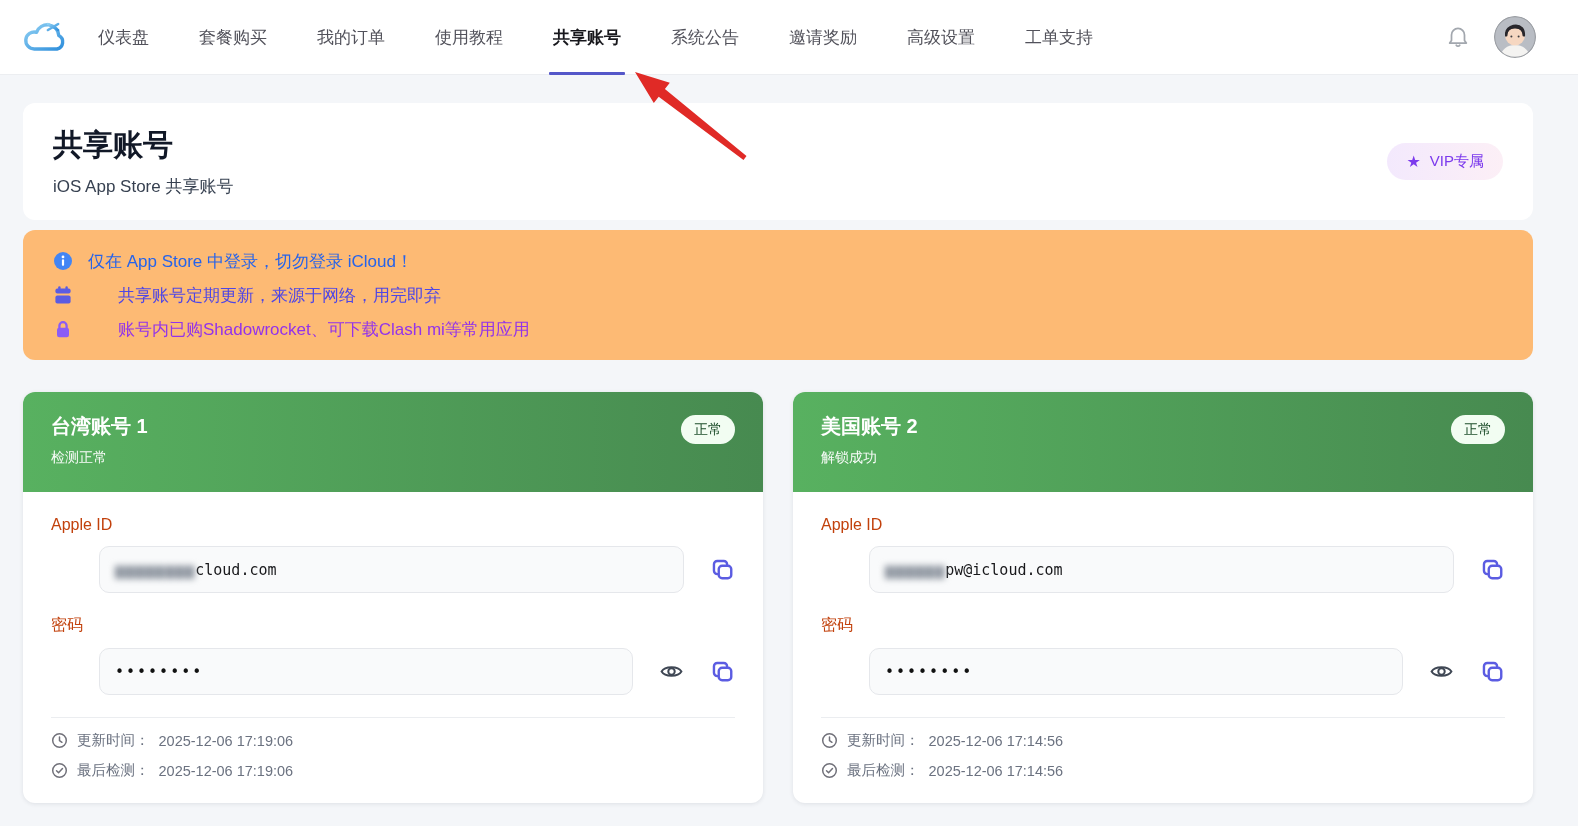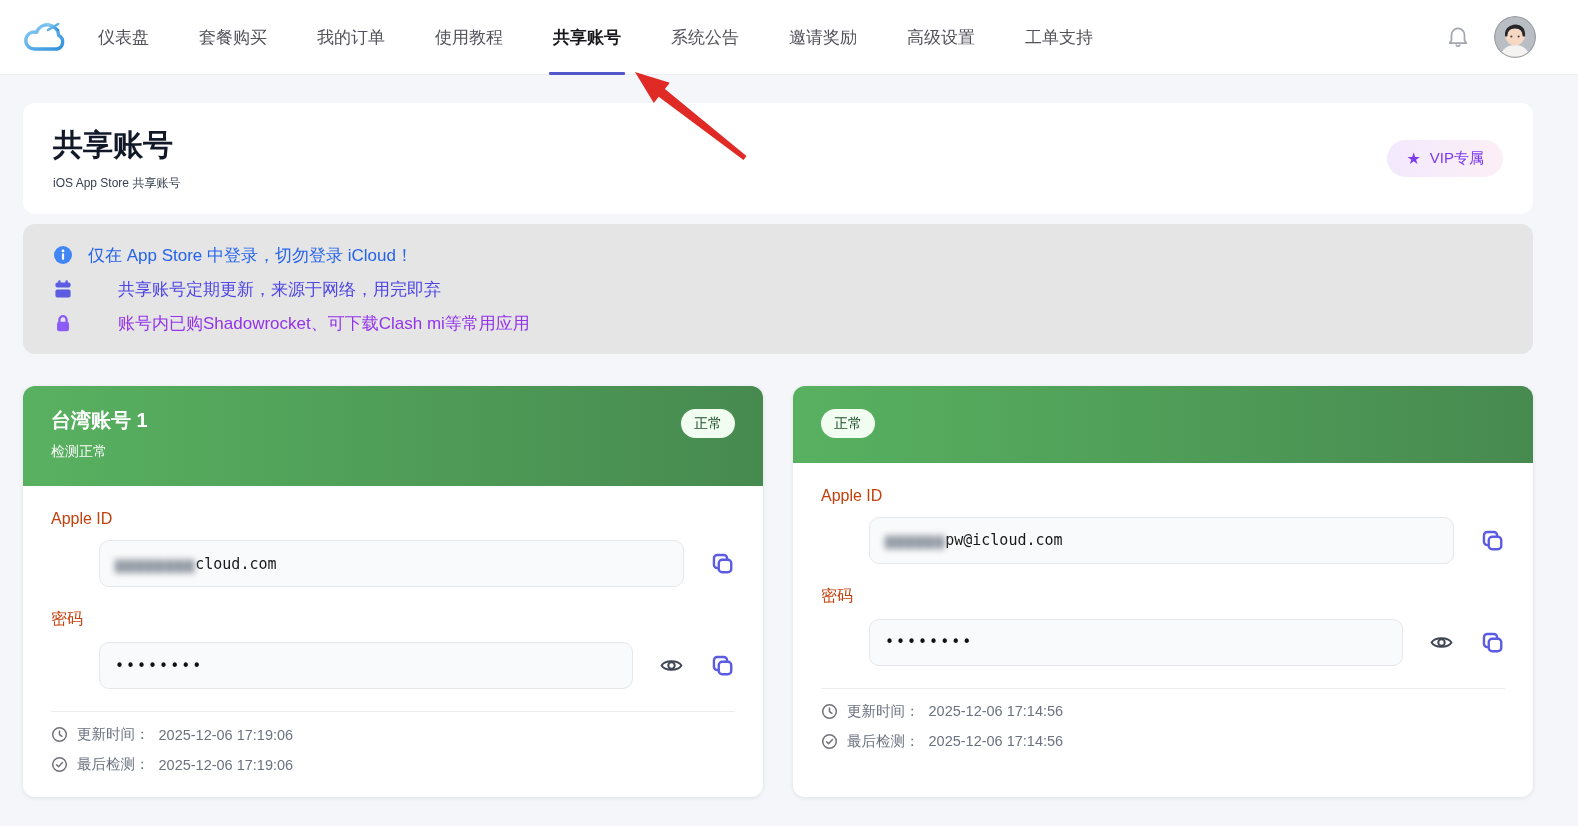--- a/index.html
+++ b/index.html
@@ -36,31 +36,31 @@
   .annot-arrow { position:absolute; left:595px; top:58px; z-index:60; pointer-events:none; }
 
   
   main { padding:28px 45px 0 23px; }
 
   .header-card {
     background:#ffffff; border-radius:12px; padding:22px 30px;
     display:flex; justify-content:space-between; align-items:center;
   }
   .page-title { font-size:30px; font-weight:bold; color:#111827; margin-bottom:9px; }
-  .page-subtitle { font-size:12px; color:#374151; }
+  .page-subtitle { font-size:17px; color:#374151; }
   .vip-badge {
     display:flex; align-items:center; gap:9px;
     background:linear-gradient(90deg,#f3e9fd,#fceff6);
     color:#7c3aed; font-size:15px; padding:9px 19px; border-radius:20px;
     border:none; cursor:default;
   }
   .vip-star { font-size:16px; line-height:1; color:#7c3aed; }
 
   .info-card {
-    margin-top:10px; background:#e5e5e5; border-radius:12px;
+    margin-top:10px; background:#fdba74; border-radius:12px;
     padding:15px 30px;
   }
   .notice { display:flex; align-items:center; gap:15px; height:32px; font-size:17px; }
   .notice + .notice { margin-top:2px;gap:45px; }
   .notice-icon { width:20px; height:20px; flex:0 0 auto; }
   .notice.blue   { color:#2563eb; }
   .notice.indigo { color:#4f46e5; }
   .notice.purple { color:#9333ea; }
 
   
@@ -258,20 +258,24 @@
               <polyline points="5.2,8.3 7.1,10.1 10.8,6.1"></polyline>
           </svg>
           <span>最后检测：</span>
             <span>2025-12-06 17:19:06</span>
         </div>
       </div>
     </article>
 
     <article class="account-card">
       <header class="card-head">
+        <div>
+          <h3 class="acct-title">美国账号 2</h3>
+          <p class="acct-sub">解锁成功</p>
+        </div>
         <span class="status-badge">正常</span>
       </header>
       <div class="card-body">
         <label class="field-label">Apple ID</label>
         <div class="field-row">
           <div class="field">
             <span class="masked">▆▆▆▆▆▆</span>
               <span>pw@icloud.com</span>
           </div>
           <button class="icon-btn copy-color">

